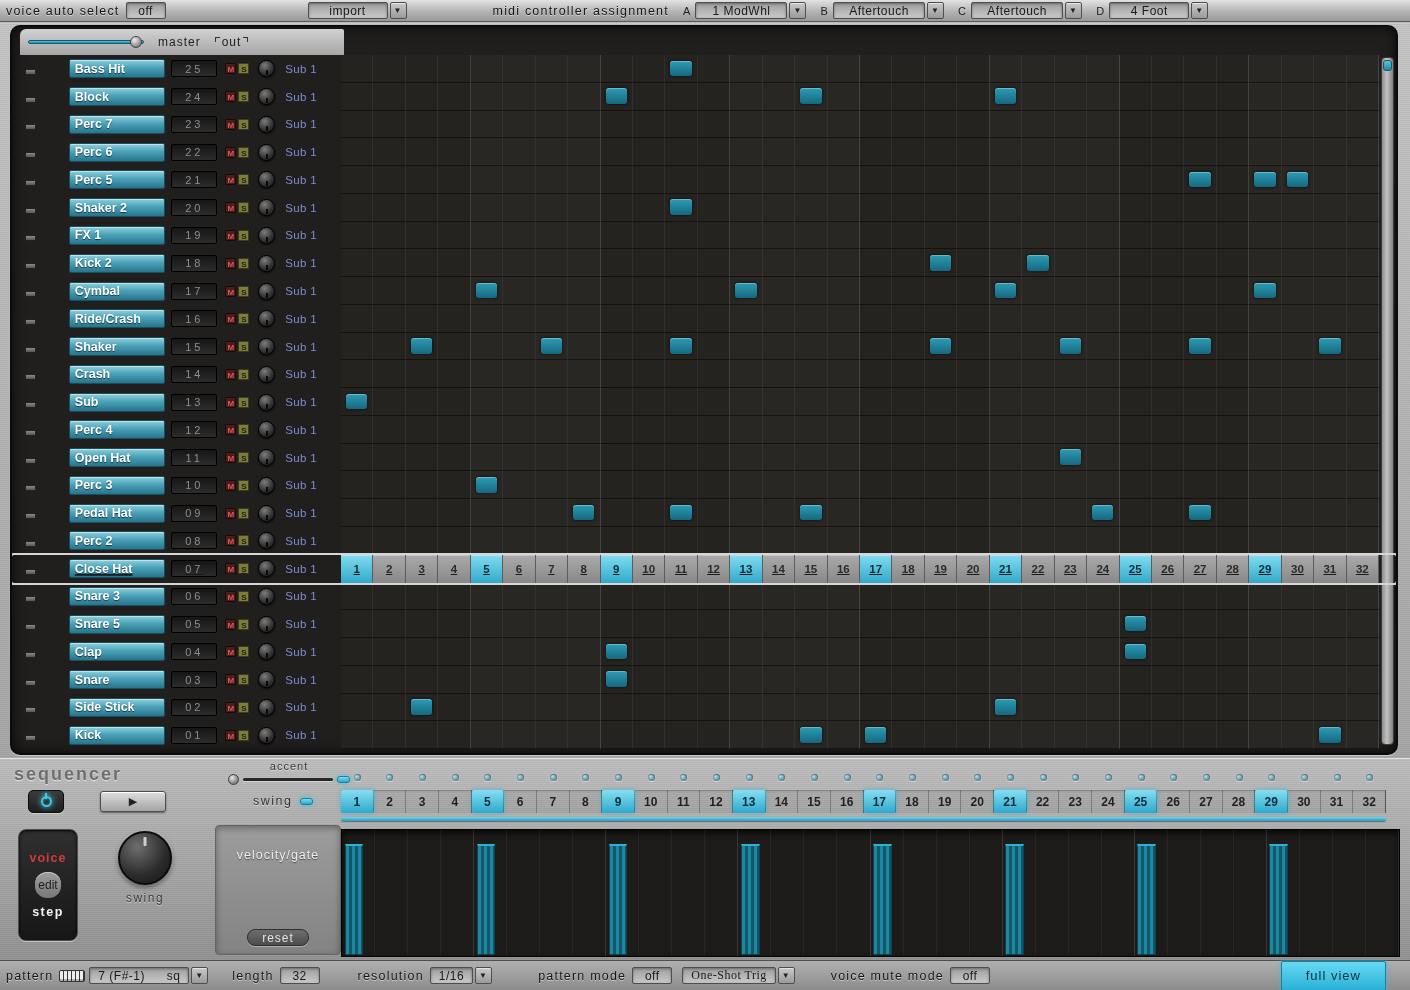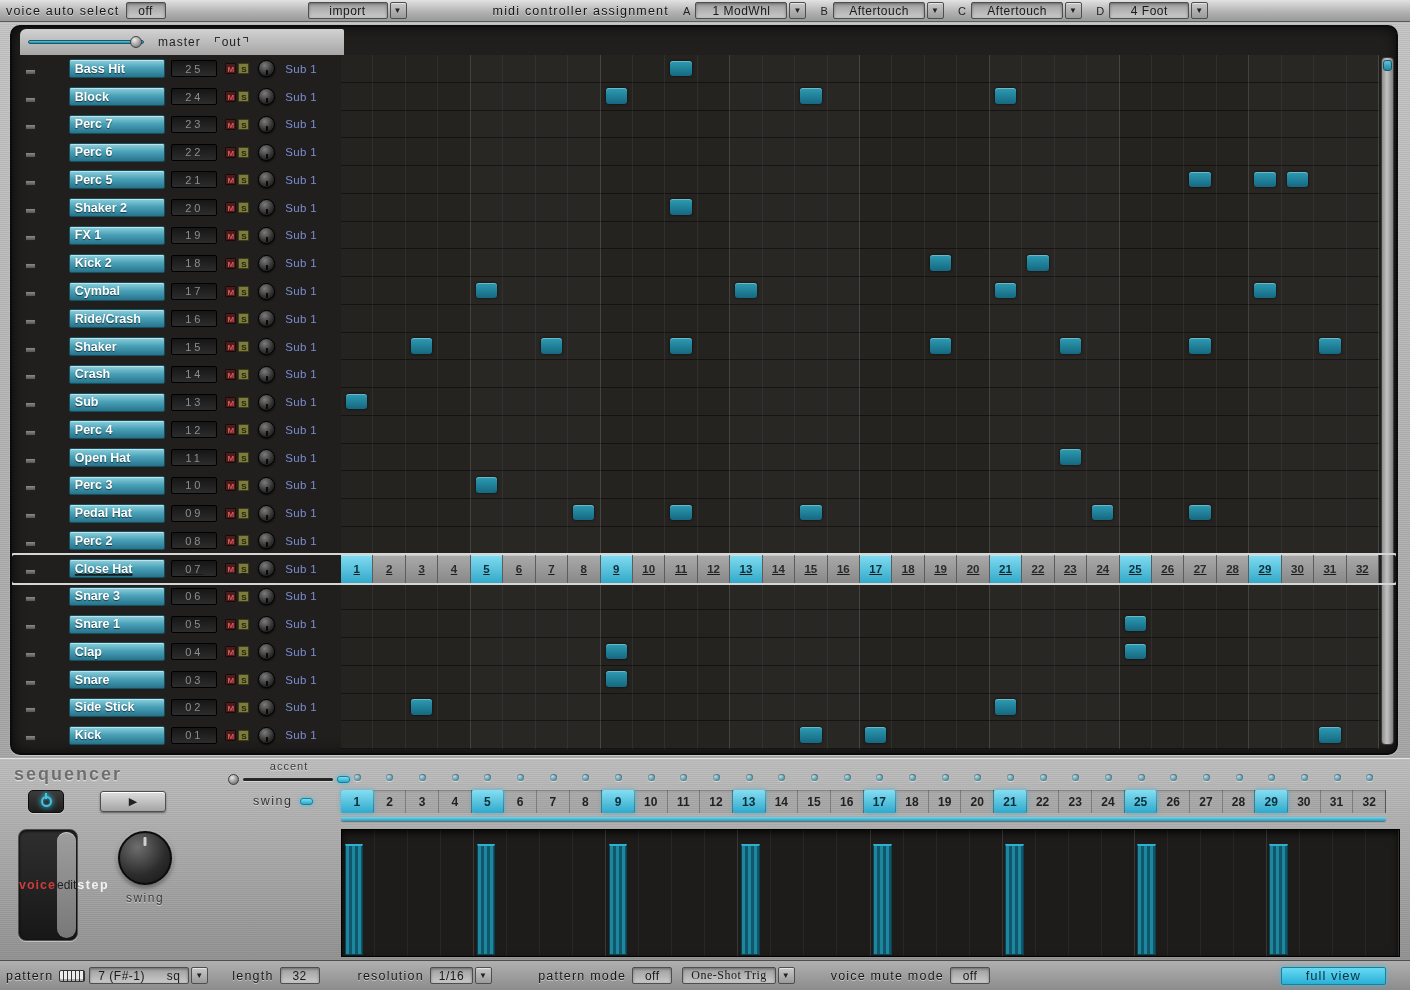--- a/index.html
+++ b/index.html
@@ -171,21 +171,21 @@
   .swcell { display:flex; align-items:center; justify-content:center;
     font-size:12px; font-weight:bold; color:#222; border-right:1px solid rgba(0,0,0,.25); }
   .swcell.g4 { border-right-color:rgba(0,0,0,.45); }
   .swcell.on { background:linear-gradient(180deg,#85def2,#2fa9cc); color:#0b2e3a; border-radius:2px;
     box-shadow:0 0 4px rgba(53,177,212,.8);}
   .cyan-line { position:absolute; left:341px; right:24px; top:58px; height:4px; border-radius:2px;
     background:linear-gradient(180deg,#6fd9f0,#259ec2); box-shadow:0 1px 1px rgba(0,0,0,.4);}
   .mode-stack { position:absolute; left:18px; top:70px; width:60px; height:112px;
     background:linear-gradient(180deg,#2f2f2f,#171717); border:1px solid #4e4e4e; border-radius:8px;
     box-shadow:0 1px 0 rgba(255,255,255,.4), inset 0 1px 3px #000;
-    display:flex; flex-direction:row; padding:0; }
+    display:flex; flex-direction:column; padding:15px; }
   .mode-voice { flex:1; display:flex; align-items:center; justify-content:center;
     color:#cf3b3b; font-weight:bold; font-size:12.5px; letter-spacing:1px;}
   .mode-edit { flex:1; margin:2px 1px; display:flex; align-items:center; justify-content:center;
     background:linear-gradient(180deg,#9e9e9e,#787878); color:#1e1e1e; font-size:12px;
     border-radius:12px; box-shadow:inset 0 1px 0 rgba(255,255,255,.45);}
   .mode-step { flex:1; display:flex; align-items:center; justify-content:center;
     color:#f2f2f2; font-weight:bold; font-size:12.5px; letter-spacing:1.5px;}
   .swing-knob-wrap { position:absolute; left:112px; top:72px; width:66px; text-align:center; }
   .swing-knob { width:54px; height:54px; margin:0 auto; border-radius:50%; position:relative;
     background:radial-gradient(circle at 35% 28%, #6e6e6e, #2c2c2c 58%, #141414);
@@ -215,21 +215,21 @@
     border:1px solid #0b4050; border-top:2px solid #2fb0cc; }
 
   
   .bottom-bar { height:30px; display:flex; align-items:center; padding:0 6px;
     background:linear-gradient(180deg,#b0b0b0,#8c8c8c); border-top:1px solid #4e4e4e;
     font-size:12.5px; letter-spacing:1.2px; white-space:nowrap; }
   .kb-icon { width:26px; height:12px; margin-left:6px; border:1px solid #333; border-radius:2px;
     background:repeating-linear-gradient(90deg,#ececec 0 3px,#3a3a3a 3px 4px);
     box-shadow:inset 0 -2px 0 rgba(0,0,0,.25);}
   .pat-box { width:100px; justify-content:space-between; margin-left:4px; }
-  .full-view-btn { margin-right:18px; height:18px; padding:0 24px;
+  .full-view-btn { margin-right:18px; height:30px; padding:0 24px;
     display:inline-flex; align-items:center; font-size:13px; letter-spacing:1px; color:#093240;
     background:linear-gradient(180deg,#67daf4,#29b0d6); border:1px solid #17809e; border-radius:2px;
     box-shadow:0 0 5px rgba(56,190,224,.8);text-align:center;}
   .spacer { flex:1; }
   .mlA{margin-left:24px;} .mlB{margin-left:38px;} .mlC{margin-left:46px;} .mlD{margin-left:36px;} .mlE{margin-left:10px;font-family:Liberation Serif, serif;}
 </style>
 </head>
 <body>
 
 <div class="top-bar">
@@ -1376,21 +1376,21 @@
             <div class="cell g2"></div>
             <div class="cell g2 g4"></div>
           </div>
         </div>
         <div class="voice-row">
           <div class="row-left">
             <div class="fader-col">
               <div class="fader-groove"></div>
               <div class="fader-handle"></div>
             </div>
-            <div class="name-btn">Snare 1</div>
+            <div class="name-btn">Snare 5</div>
             <div class="num-box">05</div>
             <div class="ms-wrap">
               <div class="ms-btn m">M</div>
               <div class="ms-btn s">S</div>
             </div>
             <div class="knob-wrap">
               <div class="knob"></div>
             </div>
             <div class="out-lbl">Sub 1</div>
           </div>
@@ -1824,20 +1824,24 @@
     <div class="mode-voice">voice</div>
     <div class="mode-edit">edit</div>
     <div class="mode-step">step</div>
   </div>
 
   <div class="swing-knob-wrap">
     <div class="swing-knob"></div>
     <div class="swing-knob-lbl">swing</div>
   </div>
 
+  <div class="velgate-panel">
+    <div class="velgate-lbl">velocity/gate</div>
+    <button class="reset-btn">reset</button>
+  </div>
 
   <div class="vel-grid">
       <div class="vel-col">
         <div class="vel-bar" style="height: 88%;"></div>
       </div>
       <div class="vel-col"></div>
       <div class="vel-col"></div>
       <div class="vel-col g4"></div>
       <div class="vel-col">
         <div class="vel-bar" style="height: 88%;"></div>

